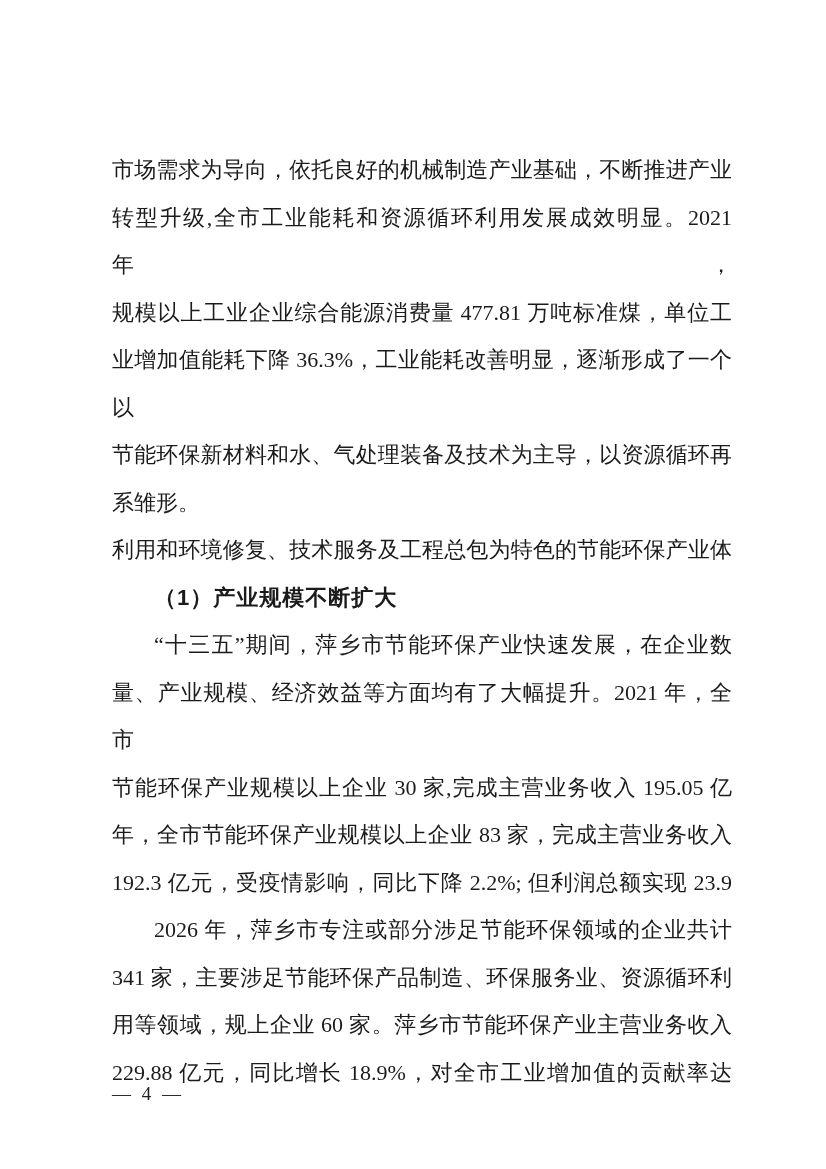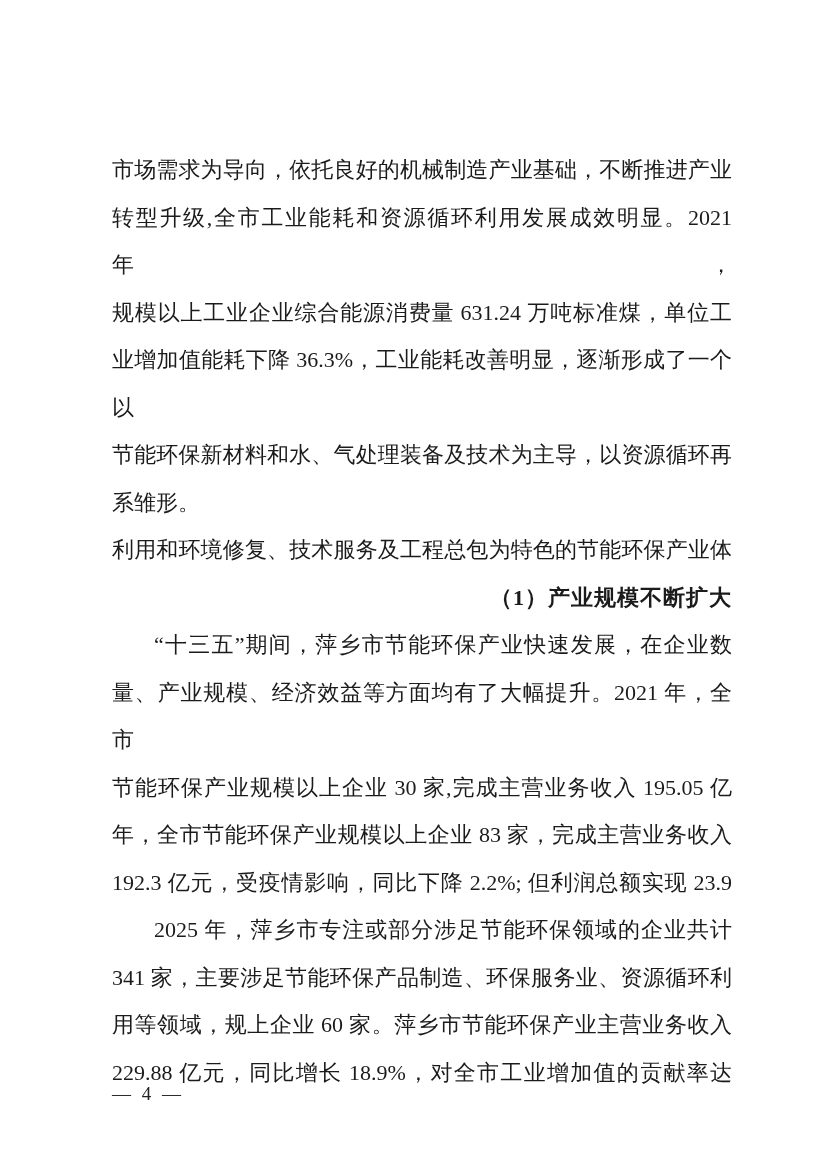--- a/index.html
+++ b/index.html
@@ -31,53 +31,52 @@
   }
   .line.fill {
     text-align: justify;
     text-align-last: justify;
   }
   .line.indent {
     padding-left: 42px;
     width: 578px;
   }
   .line.heading {
-    font-family: Liberation Serif, serif;
+    font-family: Liberation Sans, sans-serif;
     font-weight: 700;
     letter-spacing: 1px;
-    text-align: right;
   }
   .page-number {
     position: absolute;
     left: 112px;
     top: 1082px;
     font-size: 19px;
     line-height: 24px;
     letter-spacing: 3px;
     color: #222222;
     font-family: "Liberation Serif", serif;
   }
 </style>
 </head>
 <body>
 
 <div class="page">
   <div class="page-body">
       <div class="line fill">市场需求为导向，依托良好的机械制造产业基础，不断推进产业</div>
       <div class="line fill">转型升级,全市工业能耗和资源循环利用发展成效明显。2021 年，</div>
-      <div class="line fill">规模以上工业企业综合能源消费量 631.24 万吨标准煤，单位工</div>
+      <div class="line fill">规模以上工业企业综合能源消费量 477.81 万吨标准煤，单位工</div>
       <div class="line fill">业增加值能耗下降 36.3%，工业能耗改善明显，逐渐形成了一个以</div>
       <div class="line fill">节能环保新材料和水、气处理装备及技术为主导，以资源循环再</div>
       <div class="line">系雏形。</div>
       <div class="line fill">利用和环境修复、技术服务及工程总包为特色的节能环保产业体</div>
       <div class="line indent heading">（1）产业规模不断扩大</div>
       <div class="line fill indent">“十三五”期间，萍乡市节能环保产业快速发展，在企业数</div>
       <div class="line fill">量、产业规模、经济效益等方面均有了大幅提升。2021 年，全市</div>
       <div class="line fill">节能环保产业规模以上企业 30 家,完成主营业务收入 195.05 亿</div>
       <div class="line fill">年，全市节能环保产业规模以上企业 83 家，完成主营业务收入</div>
       <div class="line fill">192.3 亿元，受疫情影响，同比下降 2.2%; 但利润总额实现 23.9</div>
-      <div class="line fill indent">2025 年，萍乡市专注或部分涉足节能环保领域的企业共计</div>
+      <div class="line fill indent">2026 年，萍乡市专注或部分涉足节能环保领域的企业共计</div>
       <div class="line fill">341 家，主要涉足节能环保产品制造、环保服务业、资源循环利</div>
       <div class="line fill">用等领域，规上企业 60 家。萍乡市节能环保产业主营业务收入</div>
       <div class="line fill">229.88 亿元，同比增长 18.9%，对全市工业增加值的贡献率达</div>
     </div>
   <div class="page-number">— 4 —</div>
 </div>
 
 </body></html>

